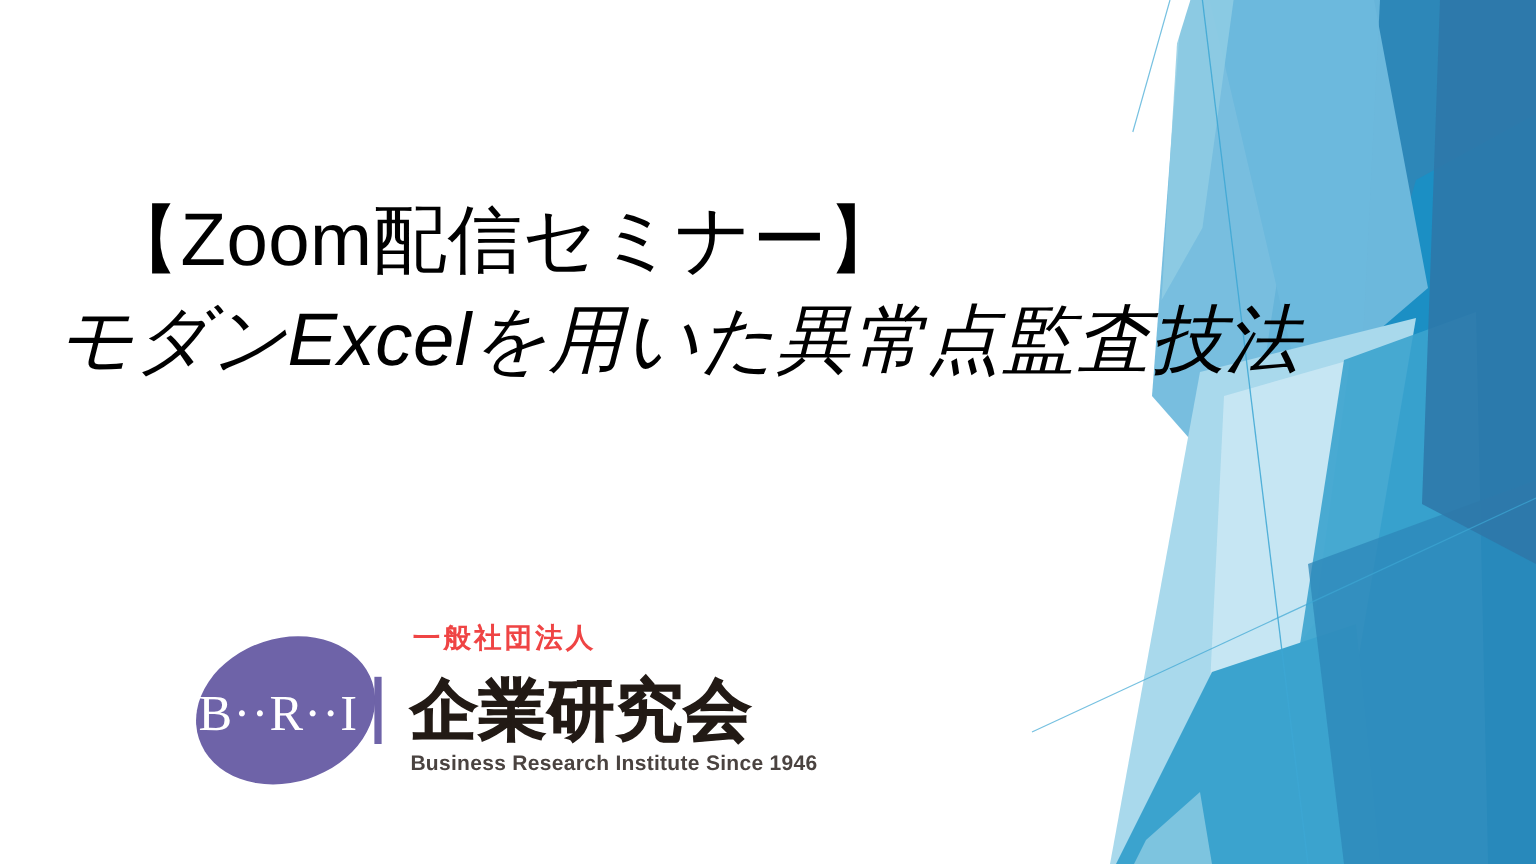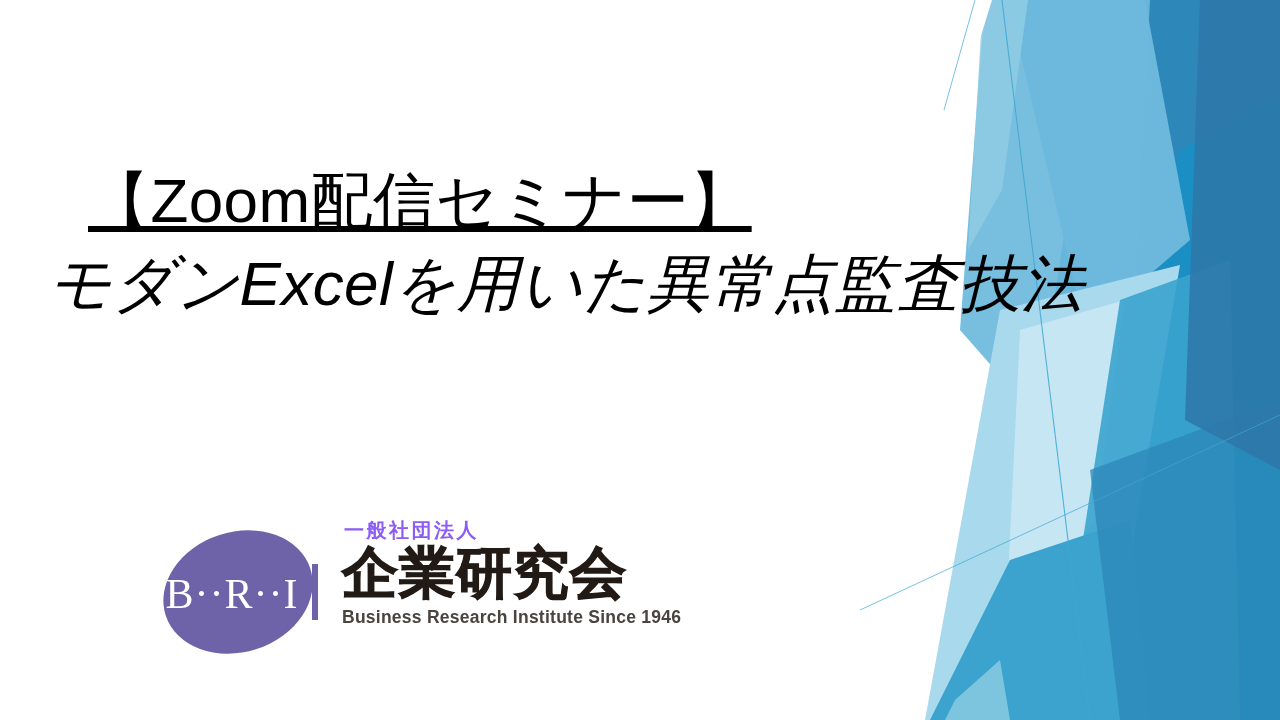--- a/index.html
+++ b/index.html
@@ -41,21 +41,20 @@
     color: #000000;
     font-size: 62px;
     line-height: 1.08;
     letter-spacing: 0.4px;
     white-space: nowrap;
     font-weight: 400;
   }
   #title-line-1 {
     padding-left: 88px;
     margin-bottom: 16px;
-    text-decoration: underline;
   }
   #title-line-2 {
     padding-left: 48px;
     font-style: italic;
   }
 
   
   #logo {
     position: absolute;
     left: 160px;
@@ -72,34 +71,34 @@
     height: 152px;
   }
   #logo-text {
     position: absolute;
     left: 182px;
     top: 4px;
     width: 380px;
     height: 150px;
   }
   .logo-kana {
-    font-size: 20px;
+    font-size: 23px;
     font-weight: 700;
-    color: #8b5cf6;
+    color: #ef4444;
     letter-spacing: 2.5px;
     line-height: 1;
     padding-left: 2px;
   }
   .logo-name {
     font-size: 56px;
     font-weight: 700;
     color: #221a15;
     letter-spacing: 1px;
     line-height: 1.02;
-    margin-top: 4px;
+    margin-top: 20px;
     -webkit-text-stroke: 1.1px #221a15;
   }
   .logo-tagline {
     font-size: 17.5px;
     font-weight: 700;
     color: #4a4340;
     letter-spacing: 0.25px;
     line-height: 1;
     margin-top: 8px;
   }

